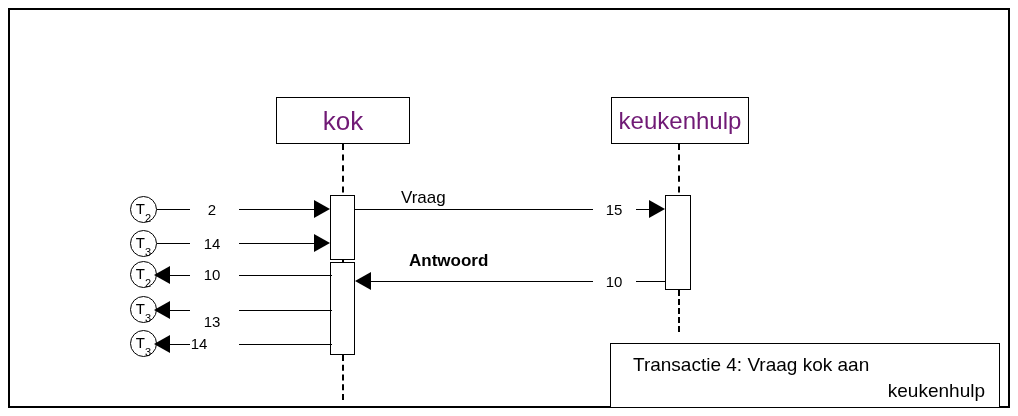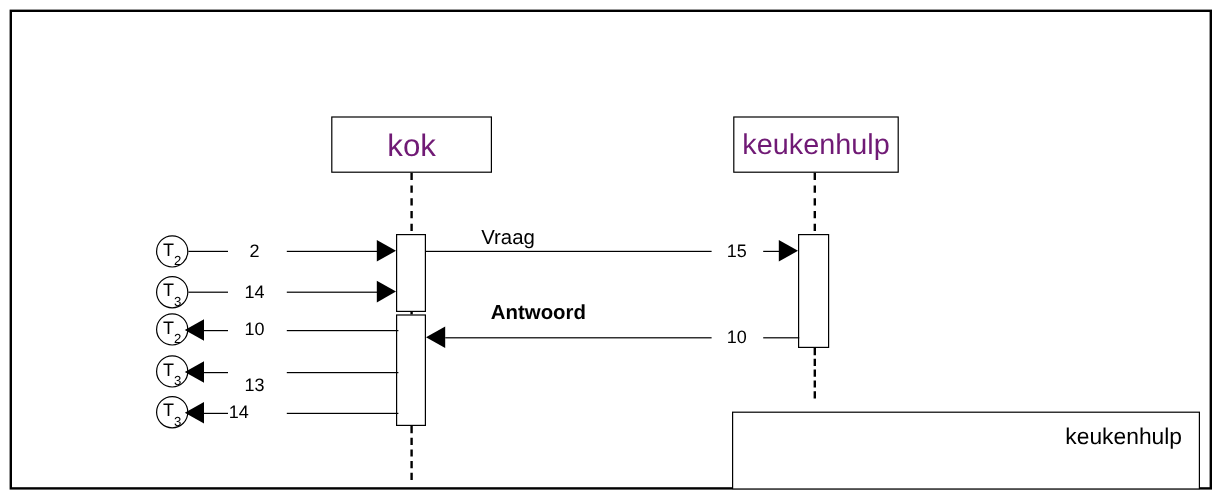--- a/index.html
+++ b/index.html
@@ -193,17 +193,18 @@
     <div class="msg-line" style="left:626px; top:199px; width:14px;"></div>
     <div class="arrow-right" style="left:639px; top:190px;"></div>
 
     <div class="msg-label" style="left:399px; top:242px;font-weight:bold;">Antwoord</div>
     <div class="arrow-left" style="left:345px; top:262px;"></div>
     <div class="msg-line" style="left:361px; top:271px; width:222px;"></div>
     <div class="num-label" style="left:591px; top:264px; width:26px;">10</div>
     <div class="msg-line" style="left:626px; top:271px; width:30px;"></div>
 
     <div class="caption-box" style="left:600px; top:333px; width:390px; height:65px;">
+      <div class="caption-line">Transactie 4: Vraag kok aan</div>
       <div class="caption-line right">keukenhulp</div>
     </div>
 
   </div>
 </div>
 
 </body></html>

